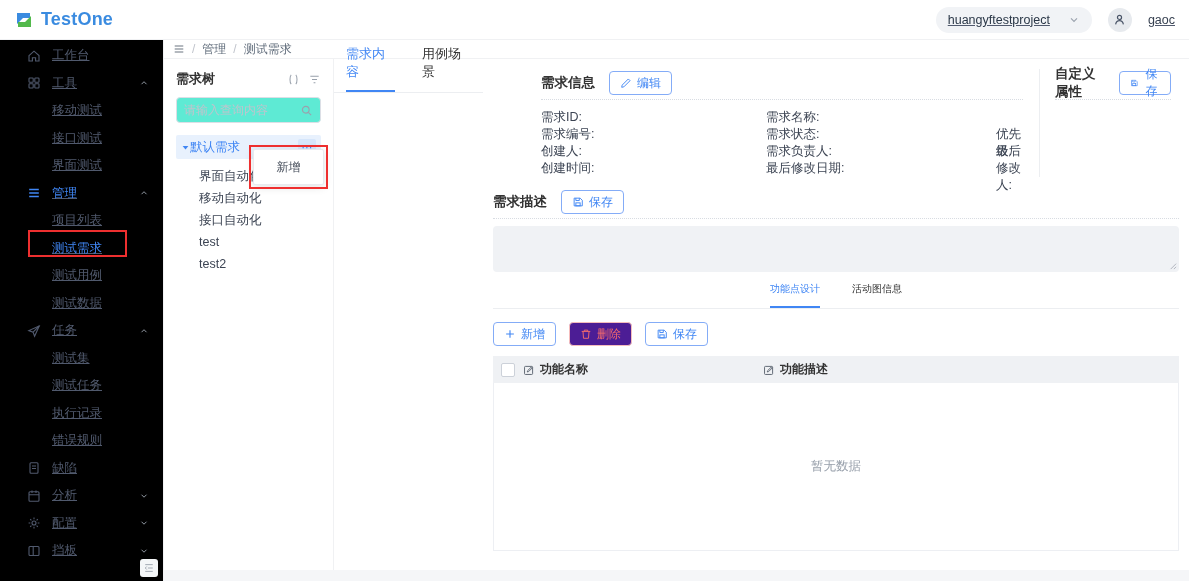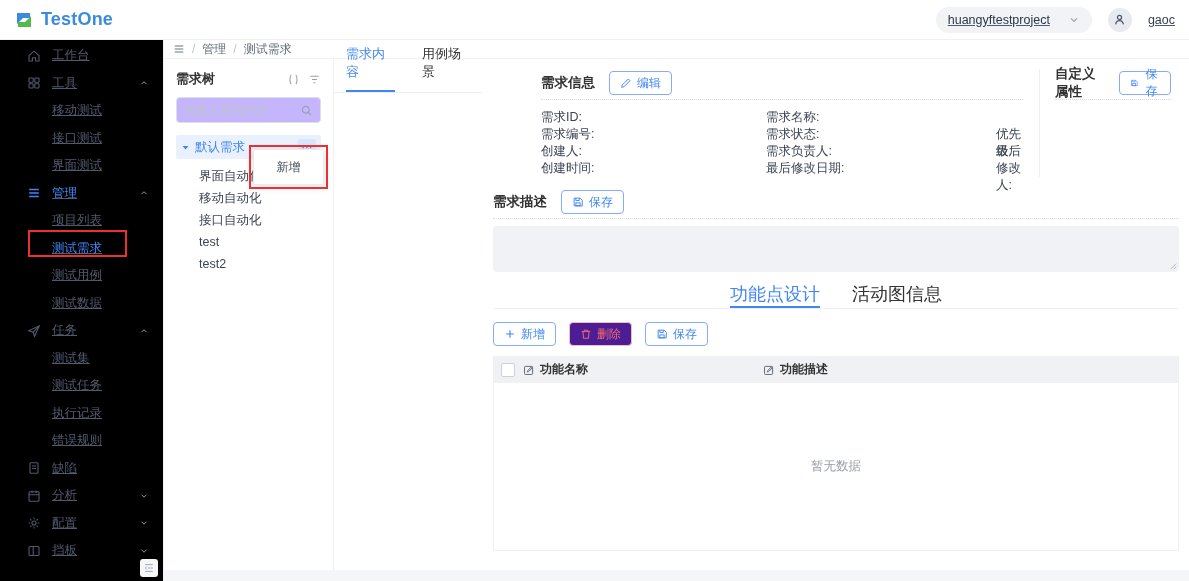--- a/index.html
+++ b/index.html
@@ -48,29 +48,29 @@
   .content-row { flex:1; display:flex; min-height:0; }
   .footer-strip { height:11px; background:#f5f6f8; }
 
   
   .tree-panel { width:170px; border-right:1px solid #f0f1f3; background:#fff;
     padding:10px 12px; position:relative; }
   .tree-head { display:flex; align-items:center; height:20px; }
   .tree-title { font-size:13px; font-weight:bold; color:#333; flex:1; }
   .tree-head .t-ic { color:#98a0ab; margin-left:8px; cursor:pointer; }
   .tree-search { margin-top:8px; height:26px; border:1px solid #dcdfe6;
-    border-radius:4px; display:flex; align-items:center; padding:0 7px; background:#c4b5fd; }
+    border-radius:4px; display:flex; align-items:center; padding:0 7px; background:#5eead4; }
   .tree-search input { flex:1; border:none; outline:none; font-size:12px;
     color:#333; background:transparent; min-width:0;
     font-family:"Liberation Sans","DejaVu Sans",sans-serif; }
   .tree-search input::placeholder { color:#bfc4cc; }
   .tree-search .sch { color:#9aa2ad; }
   .tree-root { margin-top:12px; height:24px; display:flex; align-items:center;
     background:#e8f1fd; border-radius:2px; padding:0 5px; cursor:pointer; }
-  .tree-root .r-label { color:#4086f4; font-size:12.5px; margin-left:5px; flex:1; }
+  .tree-root .r-label { color:#4086f4; font-size:12.5px; flex:1; }
   .tree-more { width:18px; height:16px; background:#d6e6fb; border-radius:2px;
     color:#4086f4; display:flex; align-items:center; justify-content:center;
     font-size:11px; line-height:1; cursor:pointer; }
   .tree-children { margin-top:6px; }
   .tree-child { height:22px; line-height:22px; padding-left:23px; color:#3c4453;
     font-size:12.5px; cursor:pointer; white-space:nowrap; overflow:hidden; }
   .ctx-popup { position:absolute; left:89px; top:90px; width:71px; height:36px;
     background:#fff; border:1px solid #e8ebf0; box-shadow:0 2px 10px rgba(0,0,0,.12);
     border-radius:2px; display:flex; align-items:center; justify-content:center;
     z-index:8; }
@@ -104,21 +104,21 @@
   .fcol .frow { height:17px; line-height:17px; color:#3c4453; font-size:12.5px; }
   .fcol.offset1 { padding-top:17px; }
 
   .desc-sec { margin-top:11px; }
   .desc-box { position:relative; margin-top:7px; width:686px; height:46px;
     background:#f0f2f5; border-radius:4px; cursor:text; }
   .resize-grip { position:absolute; right:2px; bottom:2px; color:#aab0b9; }
 
   .sub-tab-bar { margin-top:10px; width:686px; height:27px; display:flex;
     justify-content:center; gap:32px; border-bottom:1px solid #eceef1; }
-  .sub-tab { font-size:18px; color:#333; padding-bottom:8px; cursor:pointer;
+  .sub-tab { font-size:10px; color:#333; padding-bottom:8px; cursor:pointer;
     border-bottom:2px solid transparent; }
   .sub-tab.active { color:#4086f4; border-bottom-color:#4086f4; }
 
   .toolbar { margin-top:13px; display:flex; gap:13px; }
 
   .fp-table { margin-top:10px; width:686px; }
   .fp-thead { height:27px; background:#eff1f4; display:flex; align-items:center; }
   .th-check { width:30px; display:flex; justify-content:center; }
   .checkbox { width:14px; height:14px; border:1px solid #ccd1d9; border-radius:2px;
     background:#fff; cursor:pointer; }

